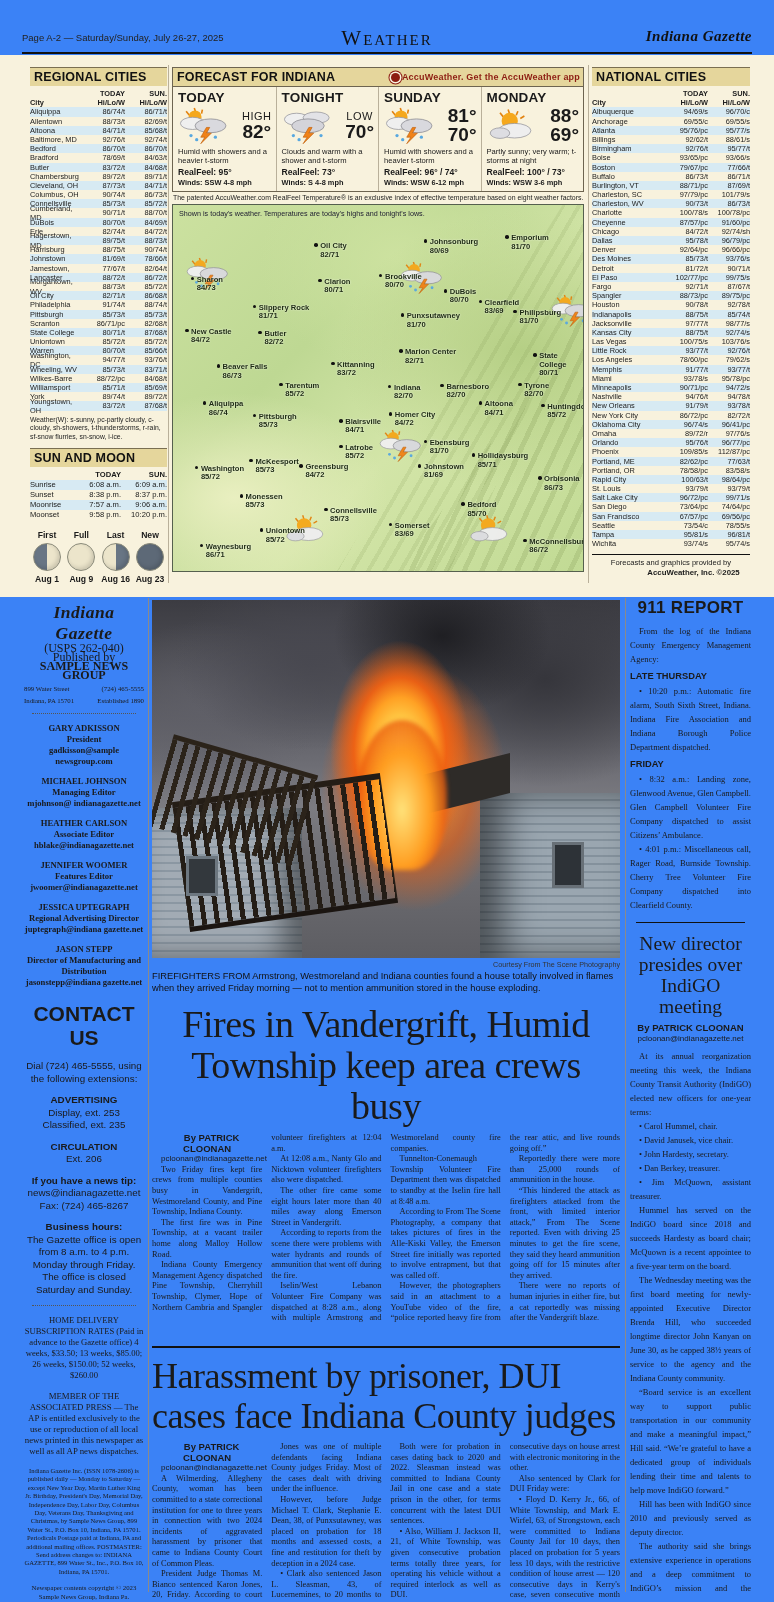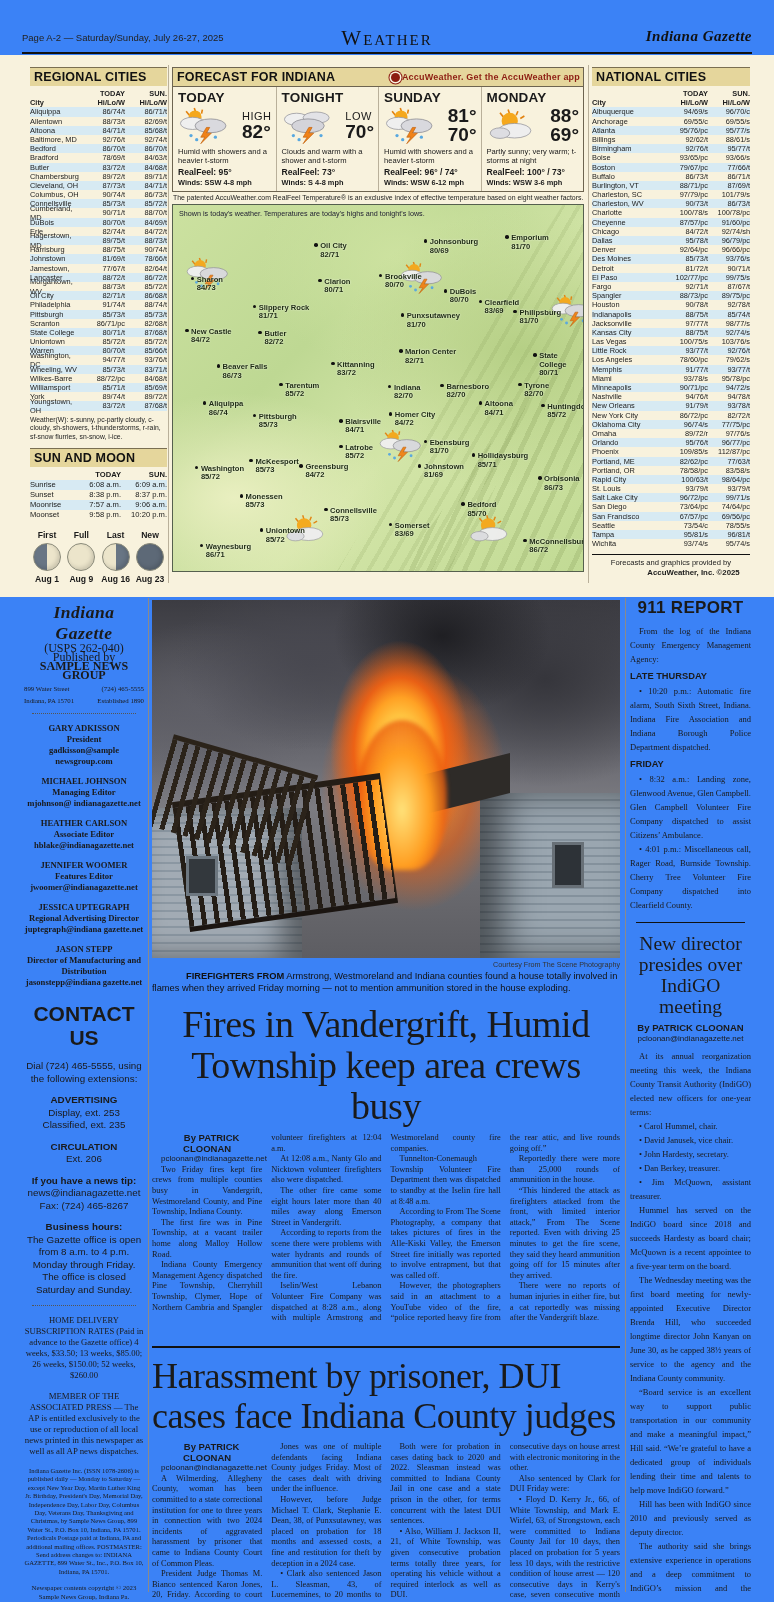--- a/index.html
+++ b/index.html
@@ -46,21 +46,21 @@
   .moon.last{background:linear-gradient(90deg,#ece5cb 50%,#687584 50%);}
   .moon.new{background:#5d6977;}
 
   
   .panels{display:flex;border:1px solid #6d6450;border-top:none;background:#f8f2dd;}
   .panel{width:25%;padding:3px 4px 4px 5px;box-sizing:border-box;border-left:1px solid #b9b09a;}
   .panel:first-child{border-left:none;}
   .p-day{font-family:"Liberation Sans",sans-serif;font-weight:bold;font-size:13.5px;letter-spacing:.2px;}
   .p-mid{display:flex;align-items:center;height:40px;}
   .p-ico{width:52px;height:38px;flex:none;}
-  .p-temps{margin-left:auto;text-align:left;font-family:"Liberation Sans",sans-serif;}
+  .p-temps{margin-left:auto;text-align:center;font-family:"Liberation Sans",sans-serif;}
   .p-tlabel{font-size:11px;letter-spacing:.5px;}
   .p-temp{font-size:19px;font-weight:bold;line-height:19px;}
   .p-desc{font-family:"Liberation Sans",sans-serif;font-size:7.6px;line-height:9px;margin-top:2px;min-height:18px;}
   .p-real{font-family:"Liberation Sans",sans-serif;font-weight:bold;font-size:8.6px;margin-top:2px;}
   .p-wind{font-family:"Liberation Sans",sans-serif;font-weight:bold;font-size:7.4px;margin-top:1px;}
   .disclaimer{font-family:"Liberation Sans",sans-serif;font-size:6.9px;color:#222;margin:2px 0 3px 1px;}
 
   
   .wmap{position:relative;width:410px;height:366px;border:1px solid #55604e;overflow:hidden;
     background:
@@ -117,21 +117,21 @@
   .ph-deck{position:absolute;left:28px;bottom:40px;width:210px;height:120px;transform:rotate(-8deg);
     background:repeating-linear-gradient(90deg,#241d16 0 5px,rgba(0,0,0,0) 5px 13px);border-top:6px solid #241d16;border-bottom:5px solid #1b1511;}
   .ph-stair{position:absolute;left:6px;bottom:110px;width:150px;height:90px;transform:rotate(16deg);
     background:repeating-linear-gradient(90deg,#2b231a 0 5px,rgba(0,0,0,0) 5px 12px);border-top:5px solid #2b231a;}
   .ph-win1{position:absolute;left:34px;bottom:62px;width:26px;height:34px;background:#33383d;border:3px solid #6d7780;}
   .ph-win2{position:absolute;right:36px;bottom:70px;width:26px;height:40px;background:#2d3237;border:3px solid #687077;}
   .ph-flame2{position:absolute;left:205px;top:120px;width:90px;height:150px;border-radius:50% 50% 40% 40%;
     background:radial-gradient(ellipse at 50% 60%,#ffe27a 0%,#ff9d20 45%,rgba(235,90,15,.75) 70%,rgba(120,50,20,0) 100%);filter:blur(2px);}
   .ph-credit{text-align:right;font-family:"Liberation Sans",sans-serif;font-size:7.2px;color:#333;margin:2px 0 1px;}
   .caption{font-family:"Liberation Sans",sans-serif;font-size:9.3px;line-height:12px;color:#111;}
-  .caption b{font-weight:bold;margin-left:34px;}
+  .caption b{font-weight:normal;}
 
   
   .headline1{font-size:38px;line-height:41px;text-align:center;letter-spacing:-.5px;margin:10px 0 6px;font-weight:400;}
   .headline2{font-size:36px;line-height:40px;text-align:left;letter-spacing:-.5px;margin:8px 0 6px;font-weight:400;}
   .art-divider{border-top:2.5px solid #111;margin:8px 0 0;}
   .body-cols{column-count:4;column-gap:9px;font-size:8.4px;line-height:10.6px;text-align:justify;}
   .body-cols p{margin:0;text-indent:9px;}
   .byline{font-family:"Liberation Sans",sans-serif;font-weight:bold;font-size:9.5px;text-align:center;margin:0 0 1px;text-indent:0;}
   .byline-email{font-family:"Liberation Sans",sans-serif;font-size:8px;text-align:center;margin:0 0 6px;text-indent:0;}
   .a1-cols{height:205px;overflow:hidden;}
@@ -924,21 +924,21 @@
             <span class="c-v">93/78/t</span>
           </div>
           <div class="t-row">
             <span class="c-city">New York City</span>
             <span class="c-v">86/72/pc</span>
             <span class="c-v">82/72/t</span>
           </div>
           <div class="t-row">
             <span class="c-city">Oklahoma City</span>
             <span class="c-v">96/74/s</span>
-            <span class="c-v">77/75/pc</span>
+            <span class="c-v">96/41/pc</span>
           </div>
           <div class="t-row">
             <span class="c-city">Omaha</span>
             <span class="c-v">89/72/r</span>
             <span class="c-v">97/76/s</span>
           </div>
           <div class="t-row">
             <span class="c-city">Orlando</span>
             <span class="c-v">95/76/t</span>
             <span class="c-v">96/77/pc</span>

